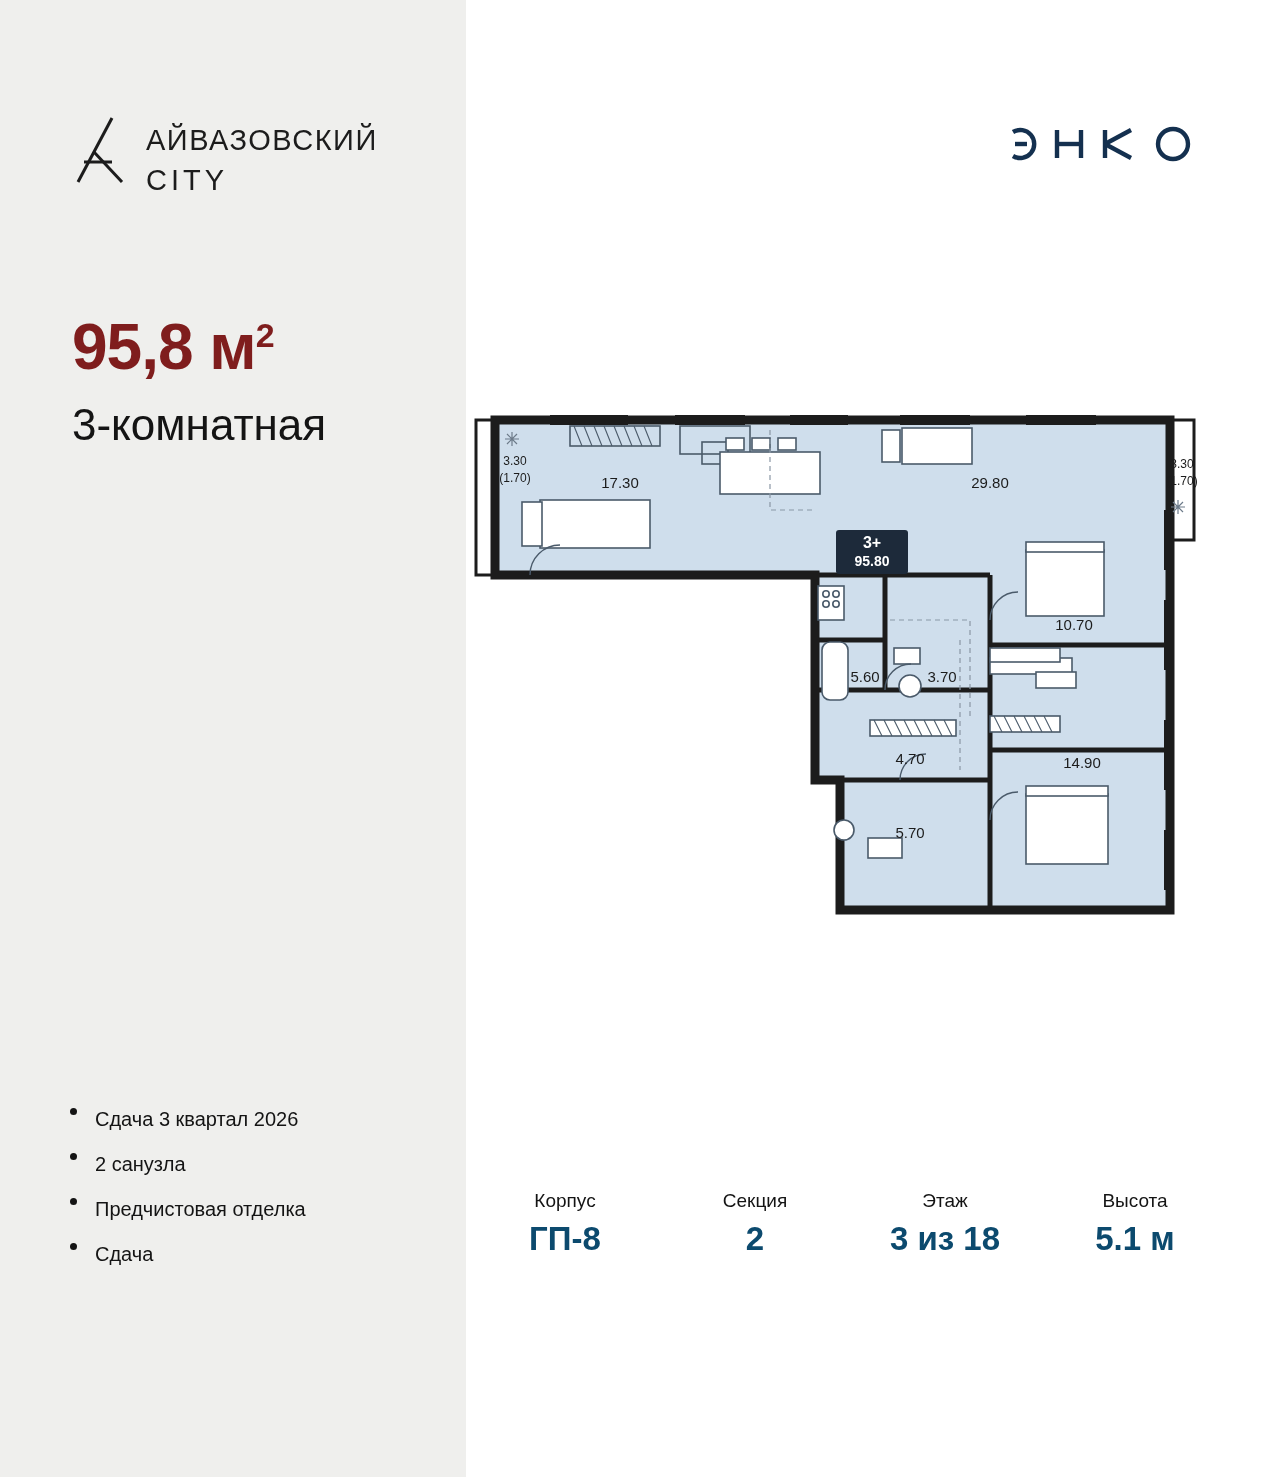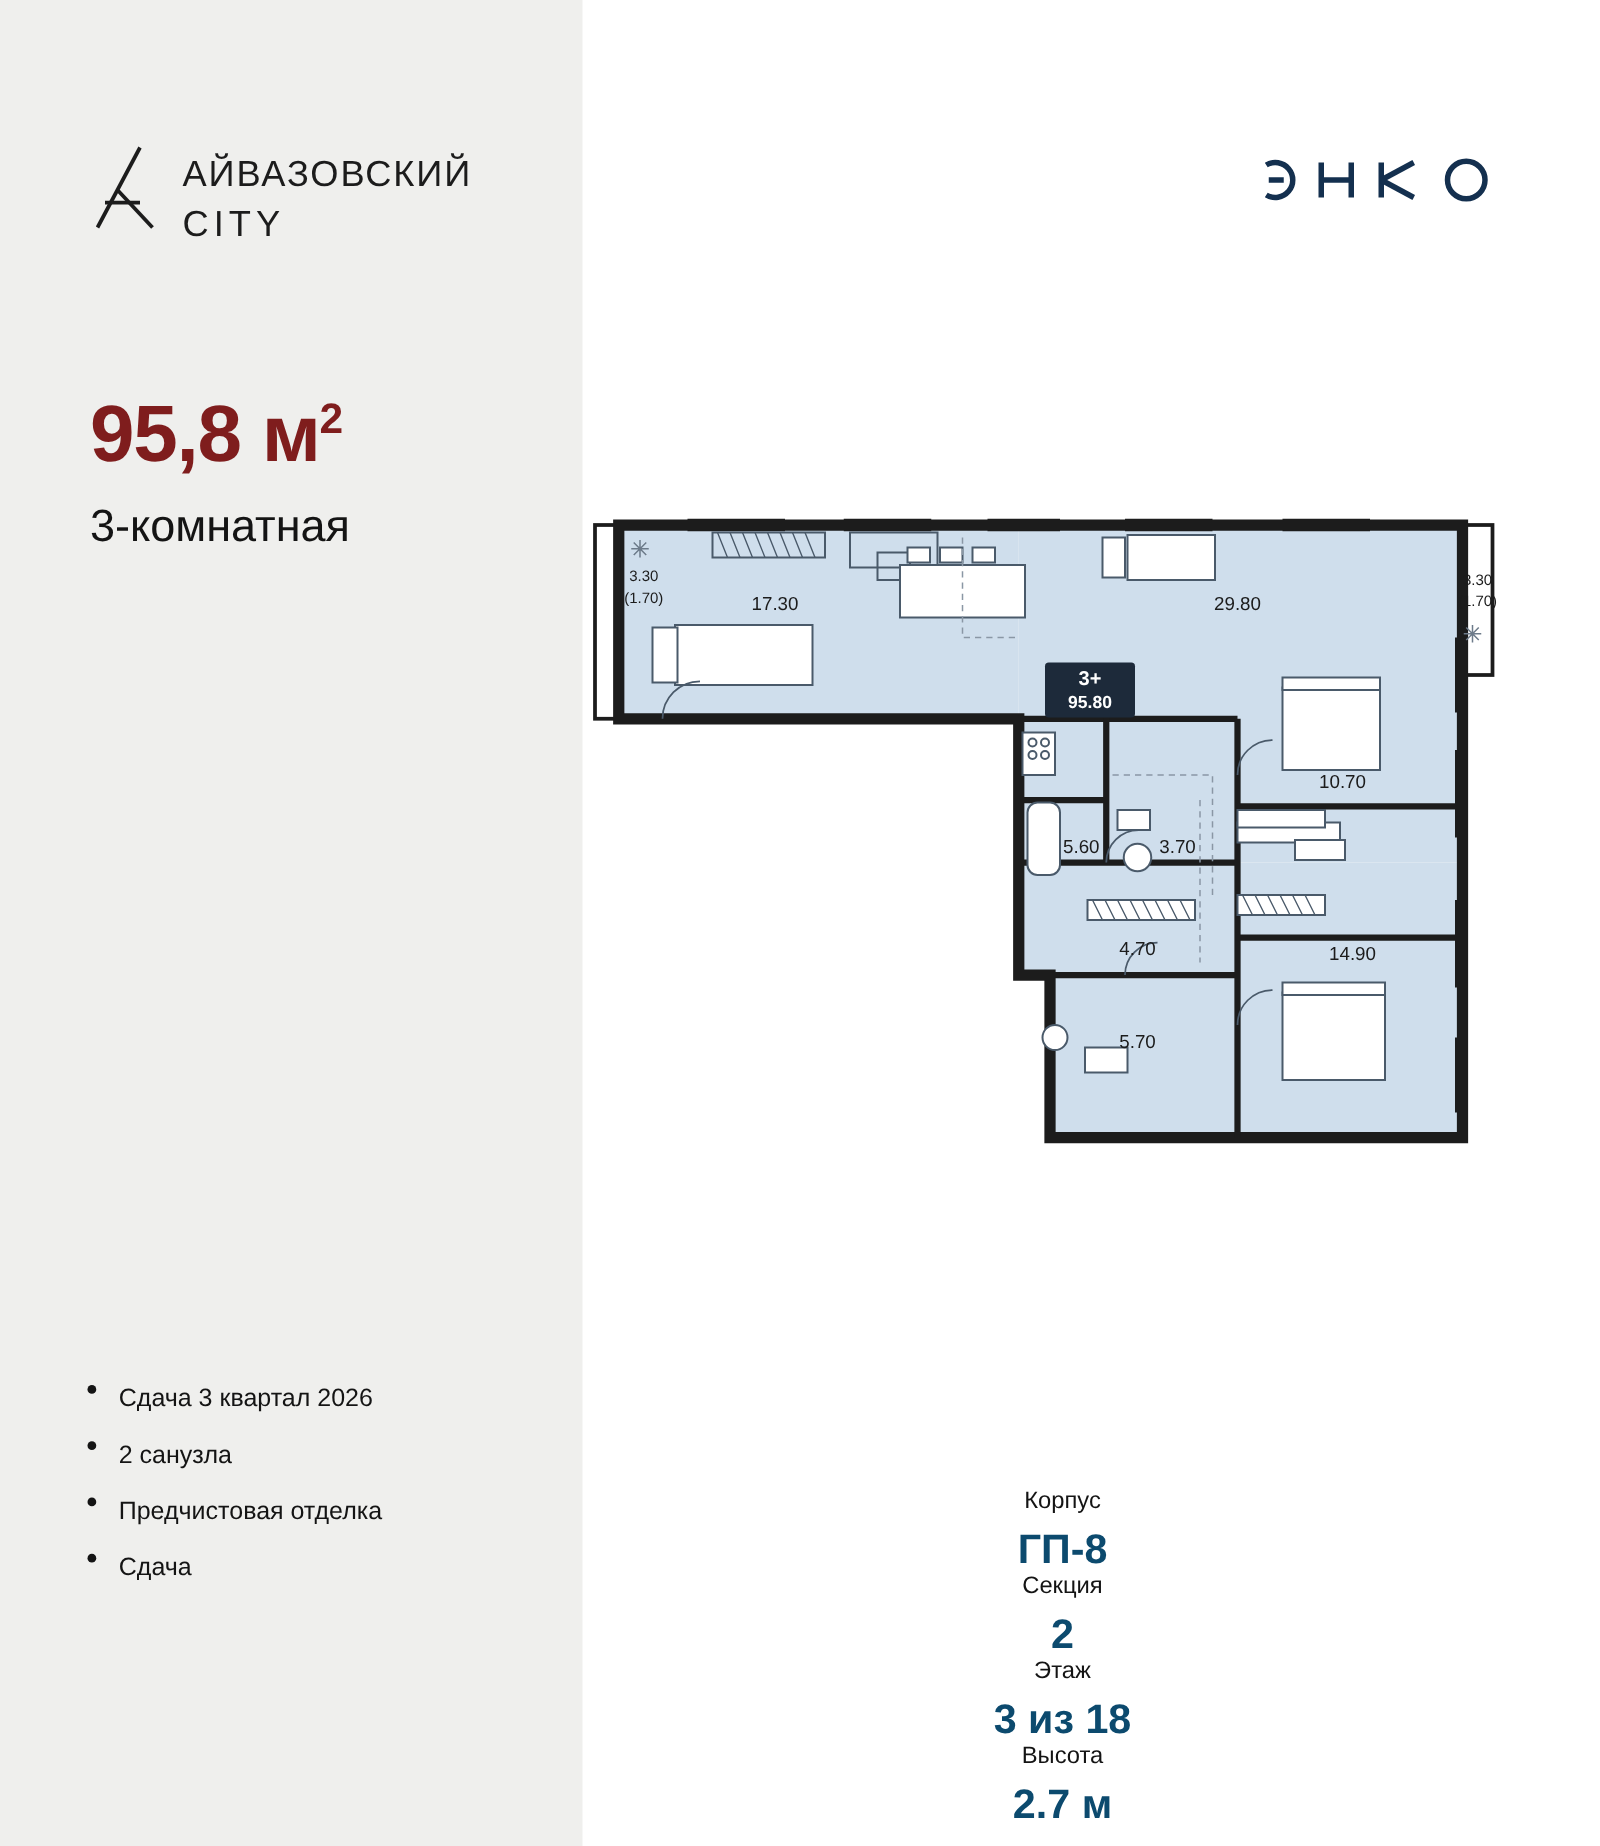--- a/index.html
+++ b/index.html
@@ -57,21 +57,21 @@
   }
   .area-title sup {
     font-size: 34px;
     font-weight: 700;
     vertical-align: super;
     line-height: 0;
   }
   .rooms-title {
     position: absolute;
     left: 72px; top: 400px;
-    font-size: 36px;
+    font-size: 44px;
     font-weight: 400;
     color: #141414;
     text-align: center;
   }
 
   .features {
     position: absolute;
     left: 70px; top: 1108px;
     width: 360px;
   }
@@ -106,21 +106,20 @@
     left: 470px; top: 390px;
     width: 760px; height: 560px;
   }
 
   
   .specs {
     position: absolute;
     left: 470px; top: 1190px;
     width: 760px; height: 100px;
     display: flex;
-    flex-direction: column;
   }
   .spec-col {
     flex: 1 1 0;
     text-align: center;
   }
   .spec-label {
     font-size: 19px;
     color: #141414;
     font-weight: 400;
     margin-bottom: 8px;
@@ -333,15 +332,15 @@
   <div class="spec-col">
     <div class="spec-label">Секция</div>
     <div class="spec-value">2</div>
   </div>
   <div class="spec-col">
     <div class="spec-label">Этаж</div>
     <div class="spec-value">3 из 18</div>
   </div>
   <div class="spec-col">
     <div class="spec-label">Высота</div>
-    <div class="spec-value">2.7 м</div>
+    <div class="spec-value">5.1 м</div>
   </div>
 </div>
 
 </body></html>

